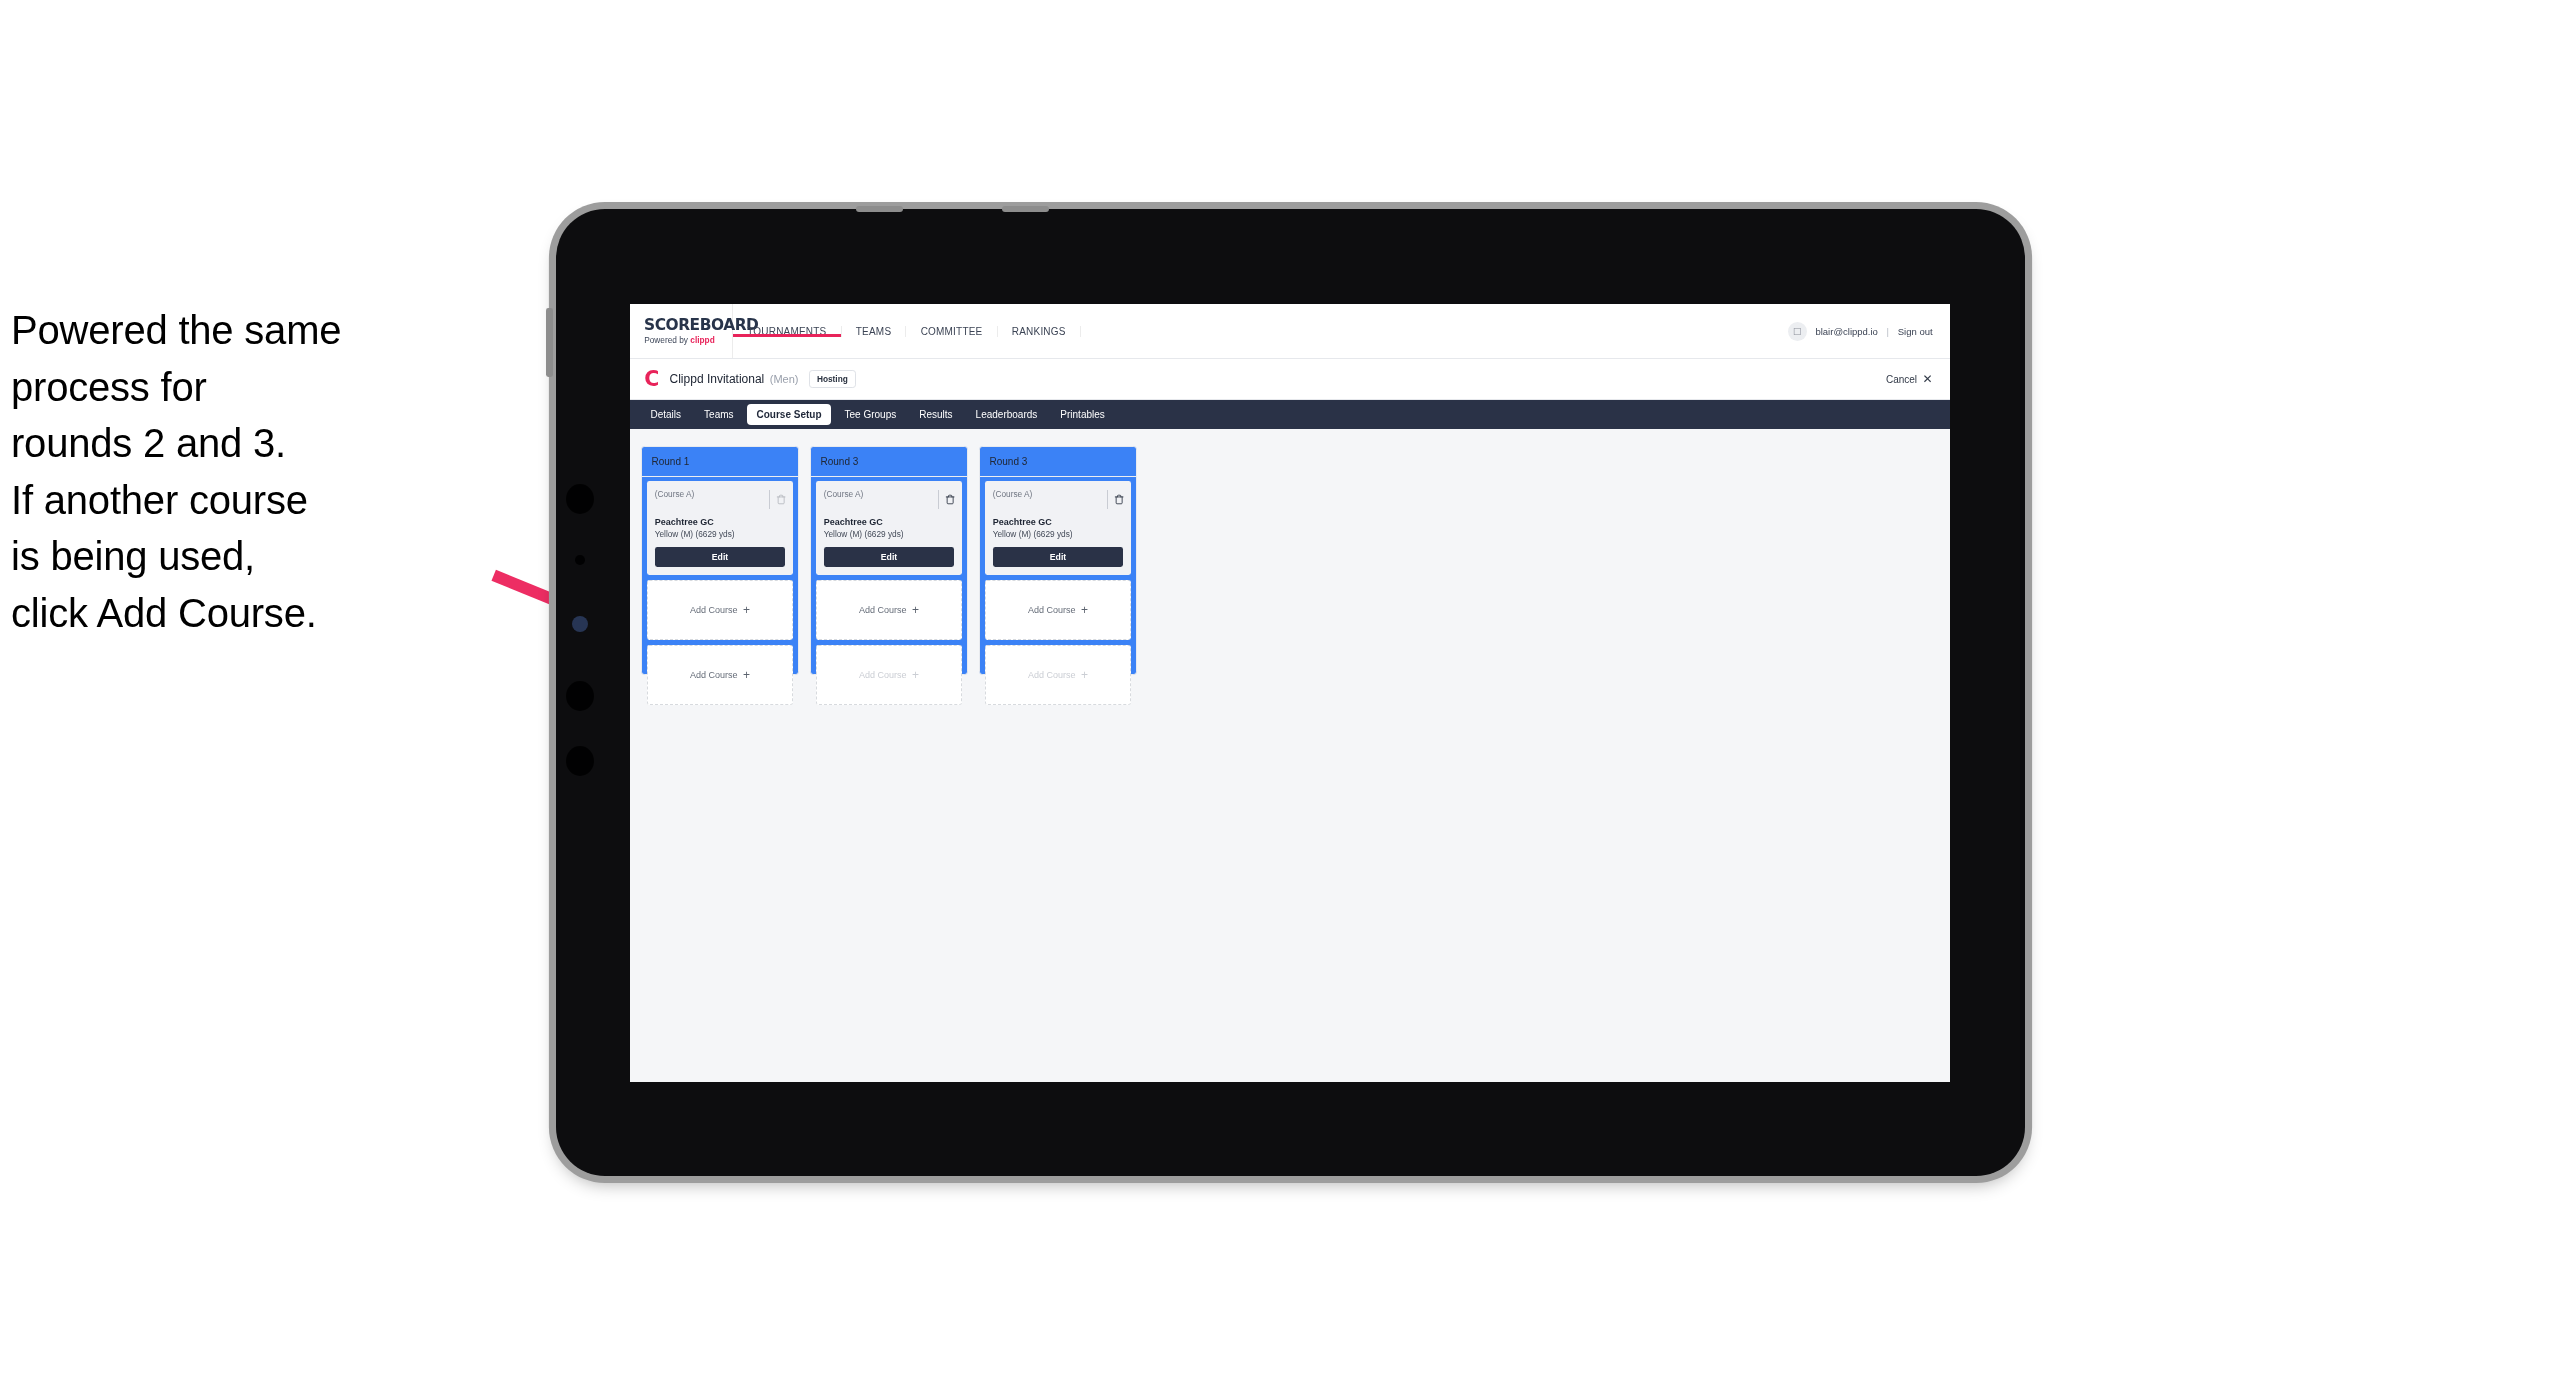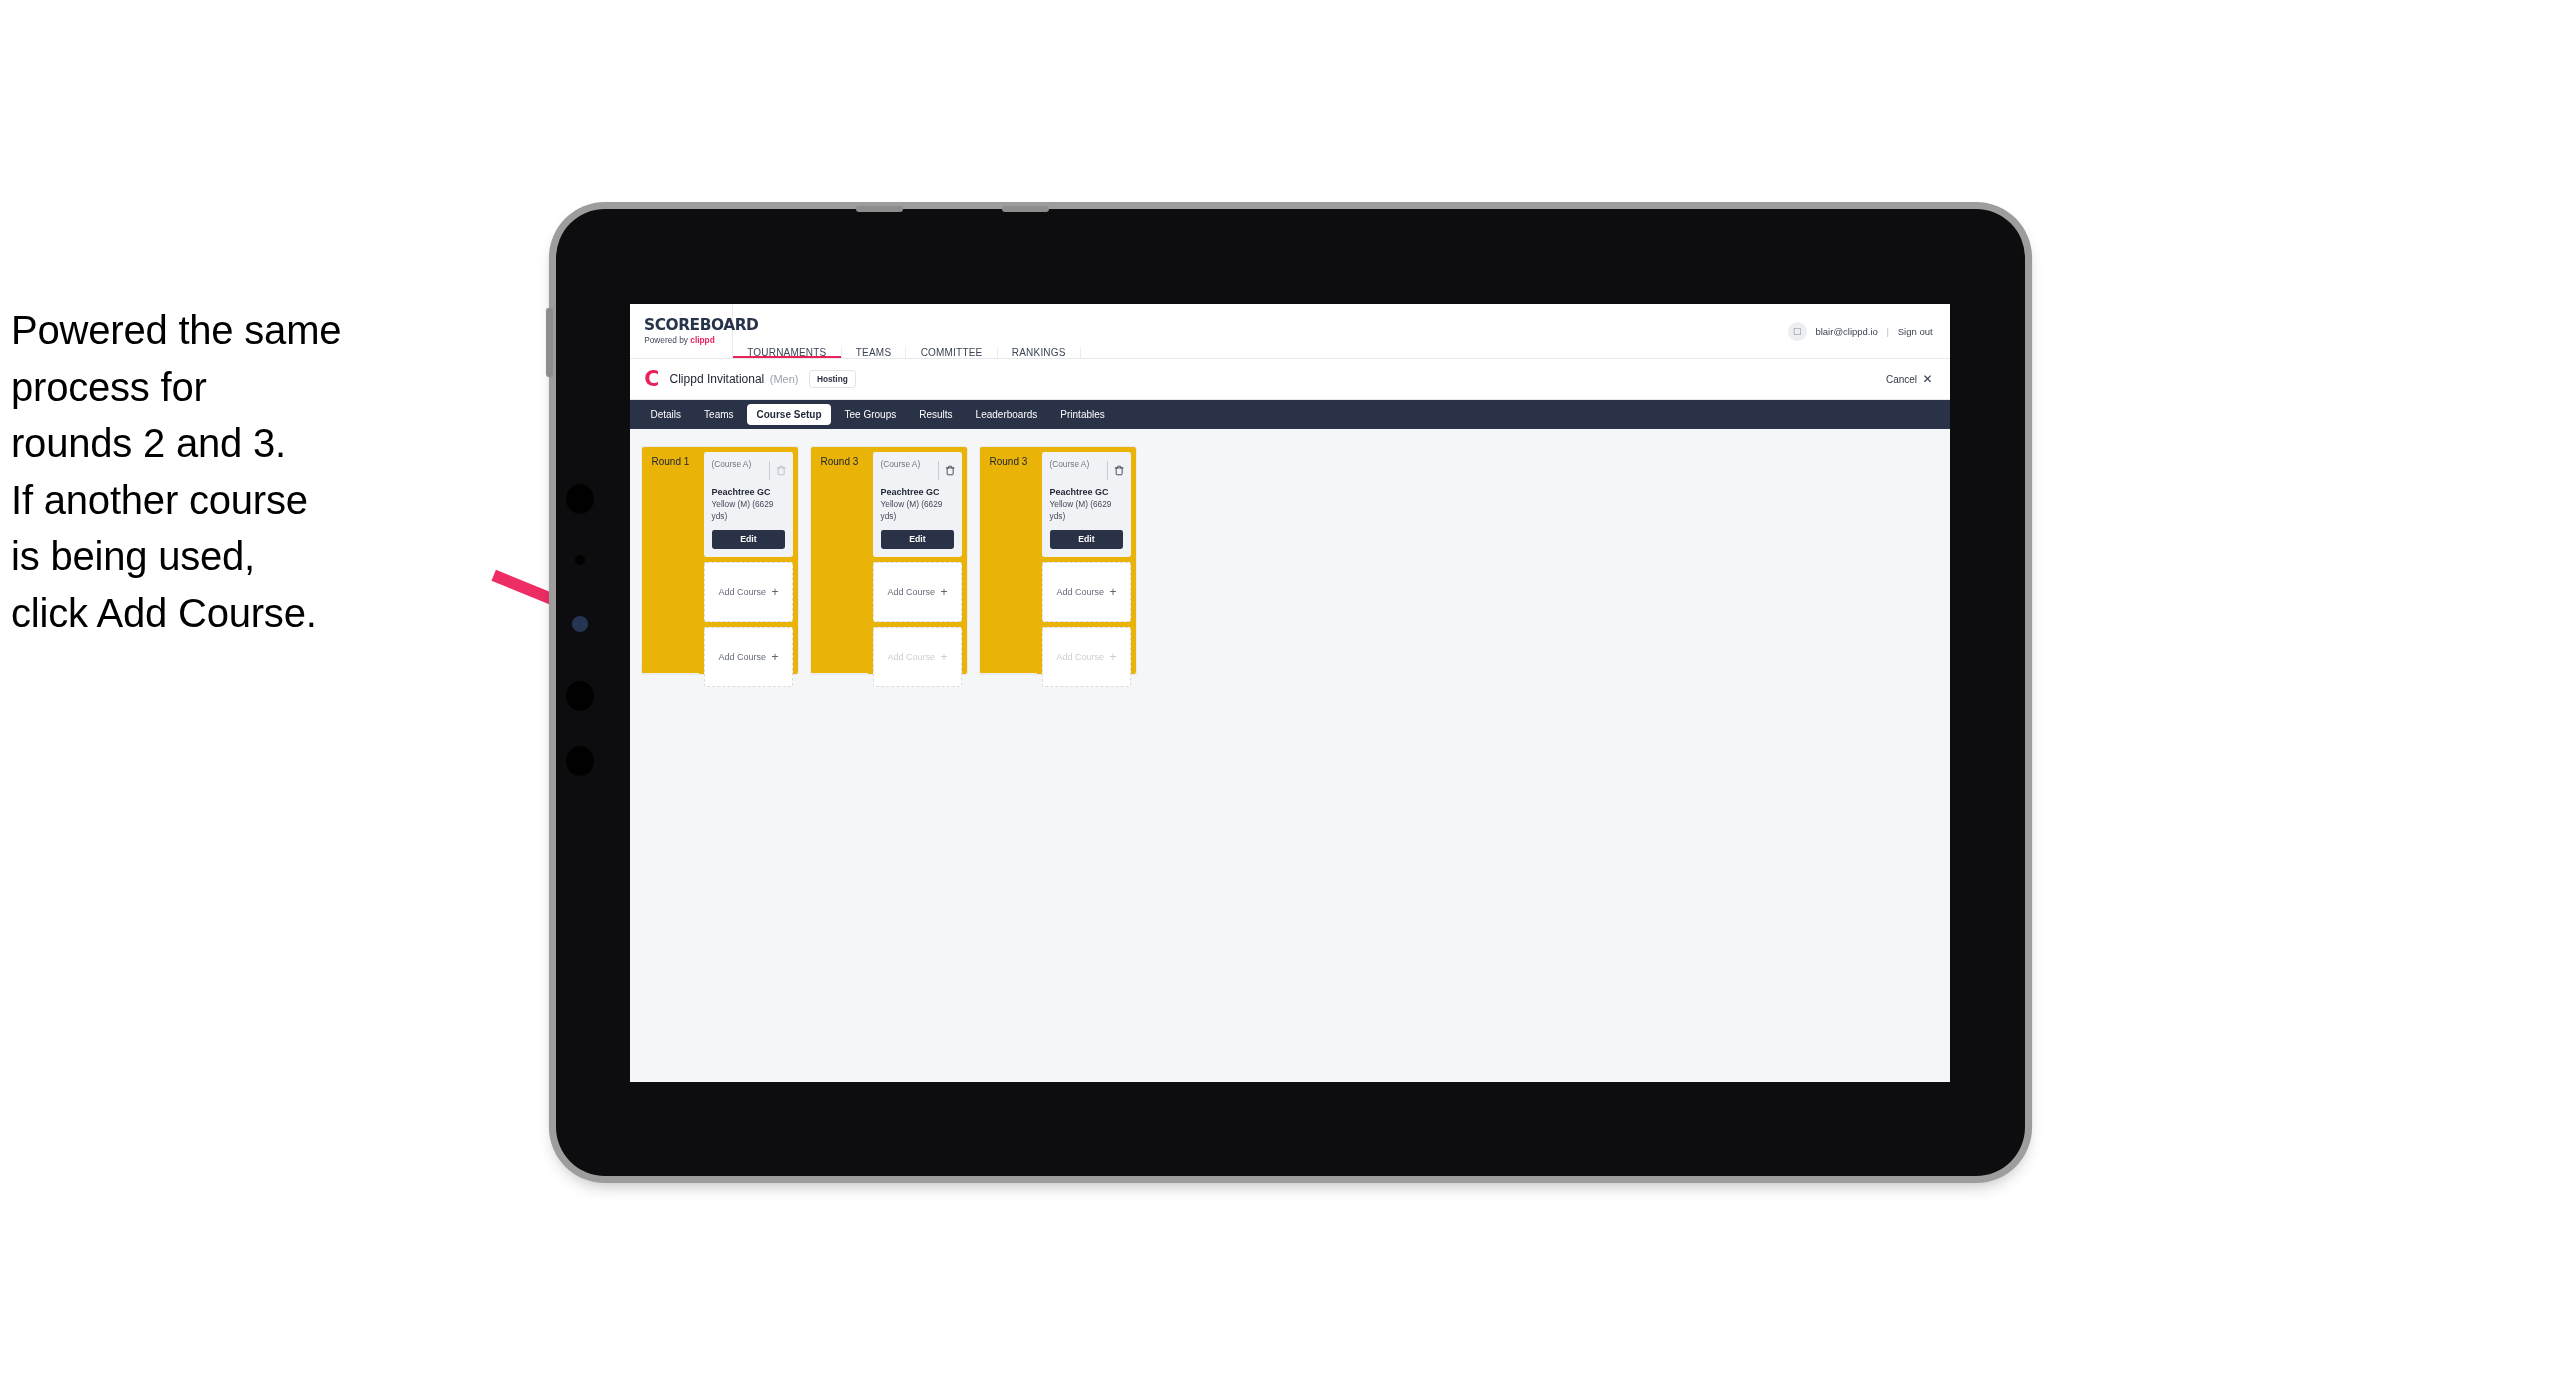--- a/index.html
+++ b/index.html
@@ -106,21 +106,21 @@
     transform-origin: left center;
   }
   #brand-sub {
     font-size: 8.3px;
     color: #3d4658;
     margin-top: 2.4px;
     line-height: 1;
   }
   #brand-sub .accent { color: #e8235a; font-weight: bold; }
 
-  #main-nav { display: flex; align-items: flex-end; }
+  #main-nav { display: flex; align-items: center; }
   .nav-item {
     display: flex;
     align-items: center;
     padding: 0 14.2px;
     font-size: 10px;
     color: #3b4354;
     letter-spacing: 0.2px;
     border-right: 0.8px solid #ececec;
     position: relative;
     cursor: pointer;
@@ -223,27 +223,27 @@
   #rounds-area {
     padding: 17.4px 0 0 11px;
     display: flex;
     gap: 11px;
     background: #f5f6f8;
     height: calc(100% - 124px);
     box-sizing: border-box;
   }
   .round-col {
     width: 158px;
-    background: #eab308;
+    background: #3b82f6;
     border: 0.8px solid #e8eaee;
     border-radius: 3.2px;
     height: 229px;
     box-sizing: border-box;
     display: flex;
-    flex-direction: row;
+    flex-direction: column;
   }
   .round-head {
     padding: 8.7px 9.5px;
     font-size: 10px;
     color: #202735;
     border-bottom: 0.8px solid #eceef1;
   }
   .round-body { padding: 4.7px; display: flex; flex-direction: column; gap: 4.7px; flex: 1; }
 
   .course-card {

